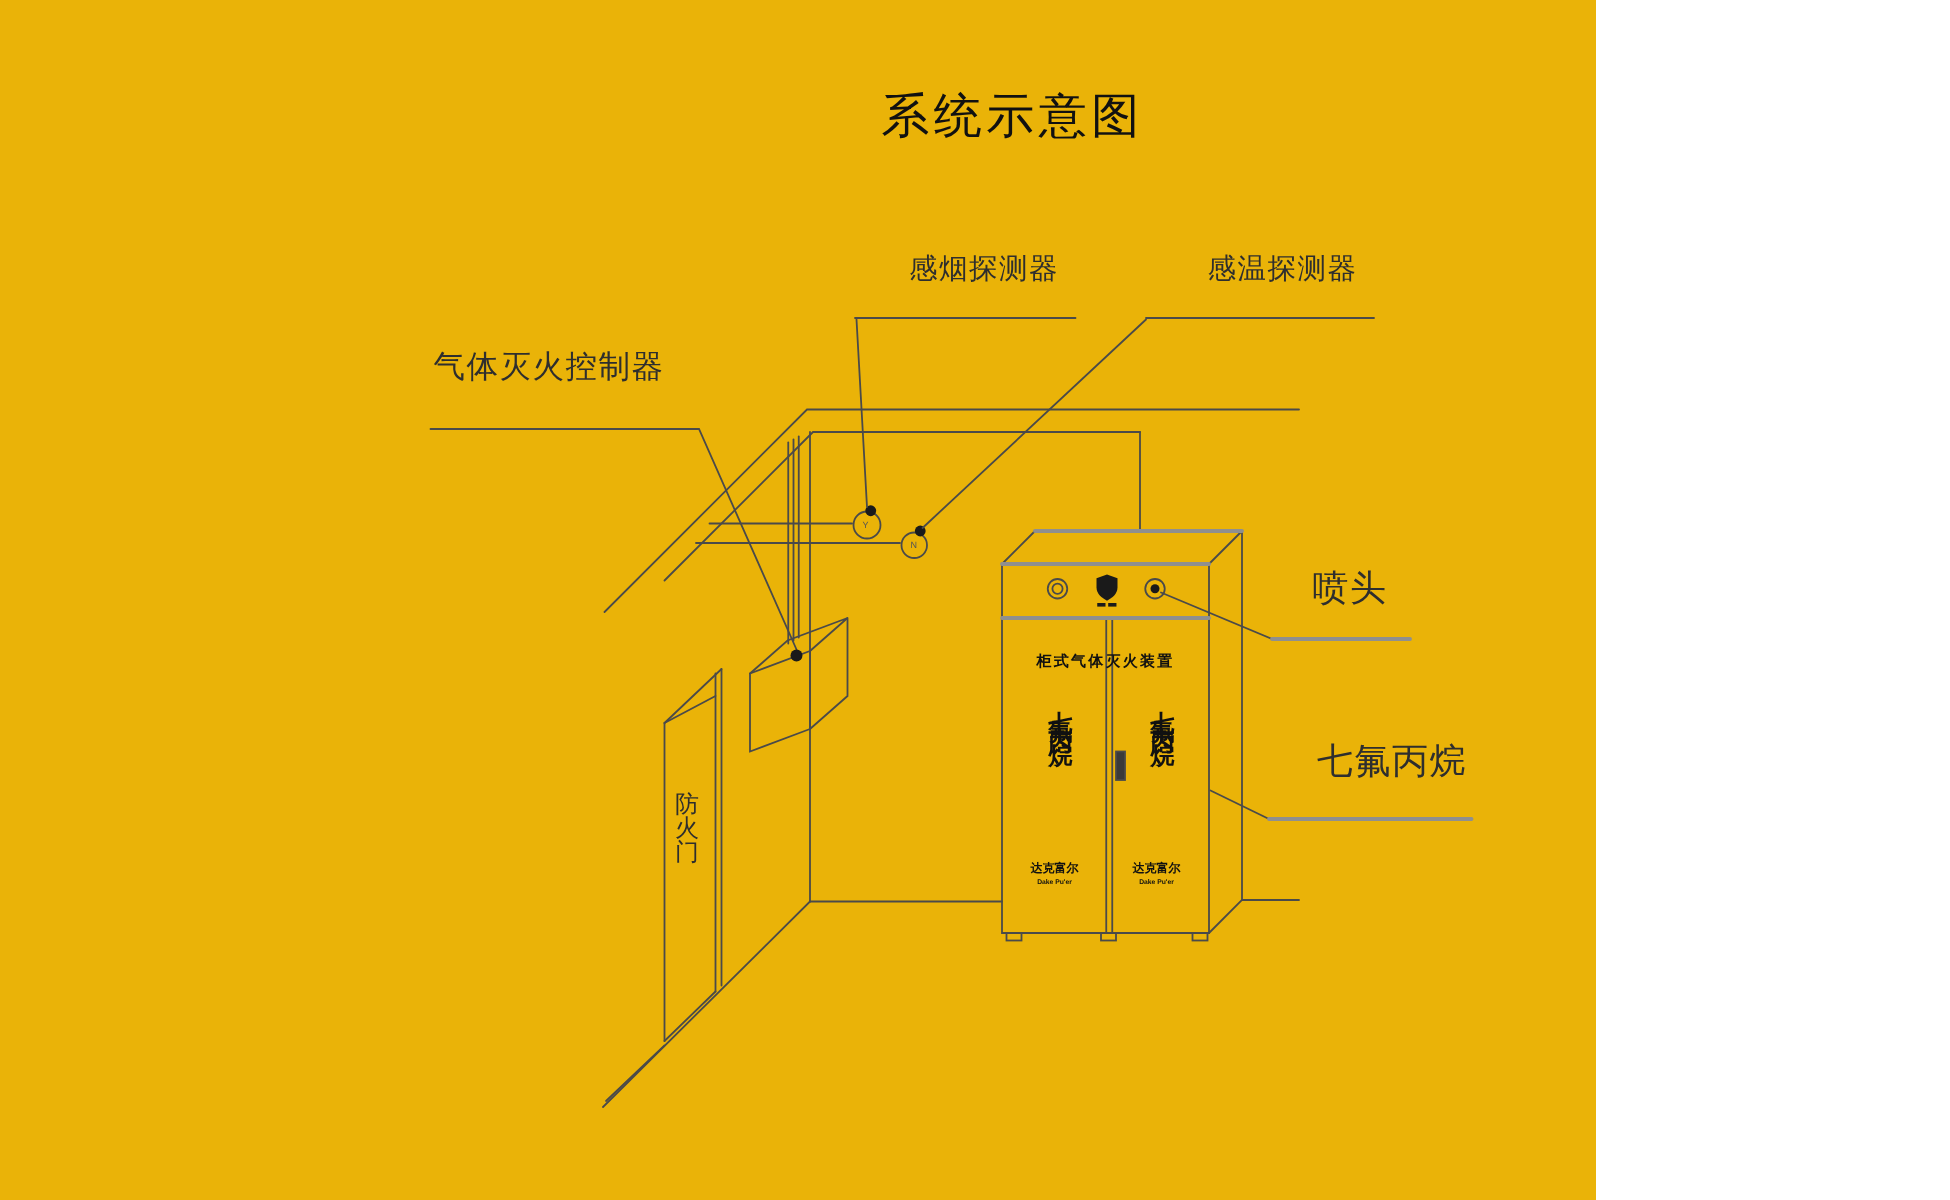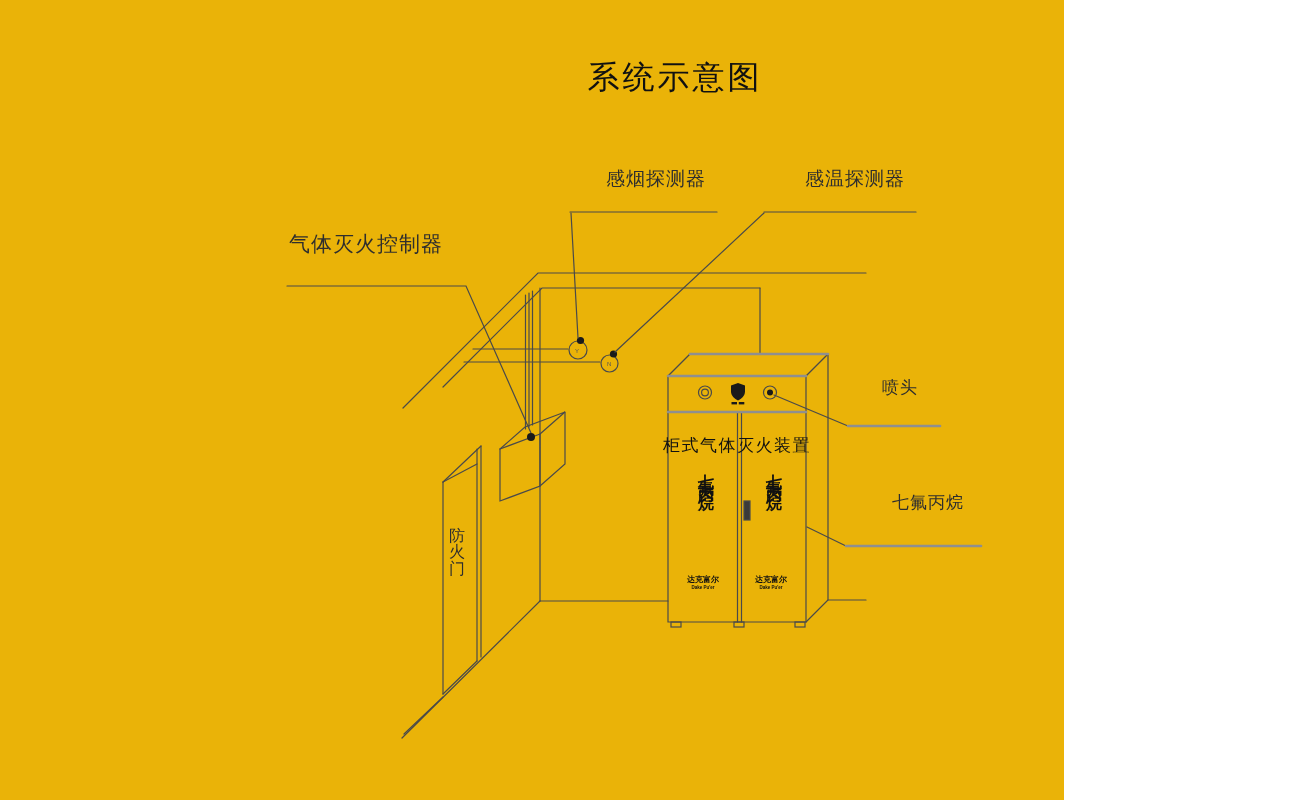--- a/index.html
+++ b/index.html
@@ -4,25 +4,25 @@
 <style>
   html,body{margin:0;padding:0;background:#ffffff;}
   #stage{position:relative;width:1064px;height:800px;background:#eab308;overflow:hidden;
          font-family:"Liberation Sans", sans-serif;color:#1f1f1f;}
   #linework{position:absolute;left:0;top:0;}
   .txt{position:absolute;white-space:nowrap;color:#262626;}
   .title{font-family:"Liberation Serif", serif;font-size:32px;letter-spacing:3px;color:#111;}
   .big-serif{font-family:"Liberation Serif", serif;font-size:34px;letter-spacing:2px;color:#111;}
   .cad-label{font-size:19px;letter-spacing:1px;color:#2e2e2e;}
   .cad-label.small{font-size:21px;}
-  .cad-label.mid{font-size:17px;}
+  .cad-label.mid{font-size:24px;}
   .center{transform:translateX(-50%);}
   .vtext{writing-mode:vertical-rl;text-orientation:upright;}
   .fire-door-text{font-size:16px;letter-spacing:16px;color:#2e2e2e;}
-  .cab-header{font-size:17px;font-weight:normal;letter-spacing:1.5px;color:#111;}
+  .cab-header{font-size:10px;font-weight:bold;letter-spacing:1.5px;color:#111;}
   .cab-door-text{font-size:16px;font-weight:bold;letter-spacing:7px;color:#111;}
   .brand{text-align:center;line-height:1.1;}
   .brand .cn{font-size:8px;font-weight:bold;color:#111;letter-spacing:0;margin-top:24px;}
   .brand .en{font-size:4.5px;font-weight:bold;color:#111;display:block;}
   .det-sym{font-size:6px;color:#555;}
 </style>
 </head>
 <body>
 
 <div id="stage">

